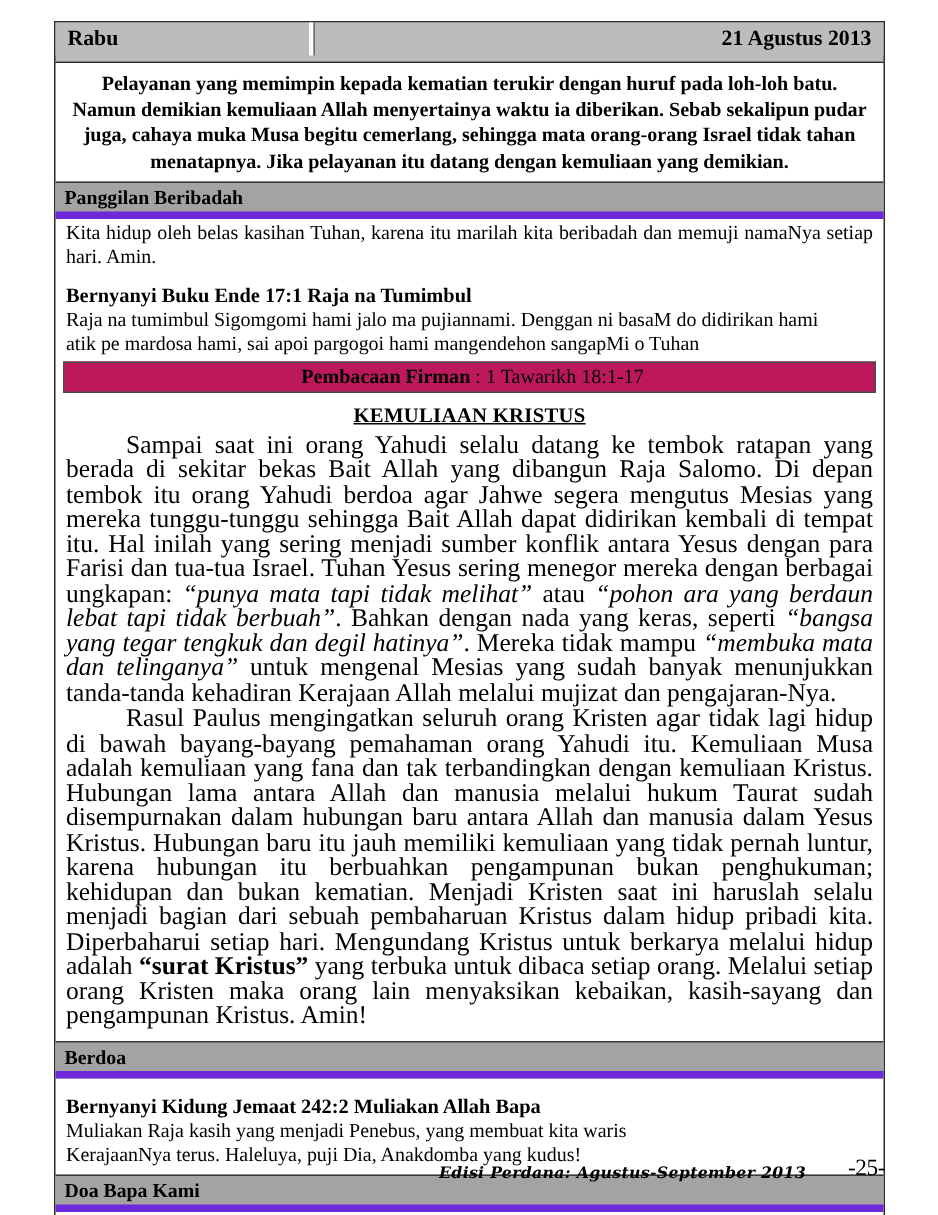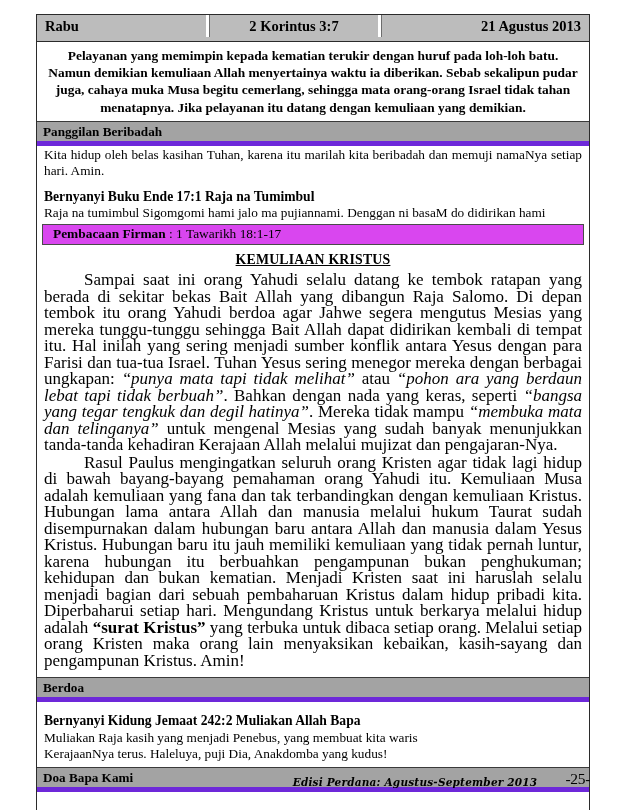--- a/index.html
+++ b/index.html
@@ -113,25 +113,26 @@
   .song-lyrics {
     font-size: 13.3px;
     line-height: 16.2px;
     padding: 0 7px 1px 7px;
     text-align: left;
   }
 
   
   .inset-wrap { padding: 2px 5px 0 5px; }
   .inset-box {
-    background: #d946ef;
+    background: #be185d;
     border: 1px solid #4a4a4a;
     font-size: 13.4px;
     line-height: 18px;
     padding: 0 6px 1px 10px;
+    text-align: center;
   }
   .inset-box b { font-weight: bold; }
 
   
   .sermon-title {
     text-align: center;
     font-weight: bold;
     font-size: 13.8px;
     text-decoration: underline;
     padding: 7px 0 4px 0;
@@ -191,34 +192,34 @@
     letter-spacing: -0.3px;
   }
 </style>
 </head>
 <body>
 
 <div class="page">
 
   <div class="header-row">
     <div class="hcell hcell-left">Rabu</div>
-    <div class="hcell hcell-mid">2 Korintus 3:7</div>
     <div class="hcell hcell-right">21 Agustus 2013</div>
   </div>
 
   <div class="frame">
 
     <div class="verse">Pelayanan yang memimpin kepada kematian terukir dengan huruf pada loh-loh batu. Namun demikian kemuliaan Allah menyertainya waktu ia diberikan. Sebab sekalipun pudar juga, cahaya muka Musa begitu cemerlang, sehingga mata orang-orang Israel tidak tahan menatapnya. Jika pelayanan itu datang dengan kemuliaan yang demikian.</div>
 
     <div class="bar">Panggilan Beribadah</div>
     <div class="body-text">Kita hidup oleh belas kasihan Tuhan, karena itu marilah kita beribadah dan memuji namaNya setiap hari. Amin.</div>
 
     <div class="song-title">Bernyanyi Buku Ende 17:1  Raja na Tumimbul</div>
     <div class="song-lyrics">
       <div>Raja na tumimbul Sigomgomi hami jalo ma pujiannami. Denggan ni basaM do didirikan hami</div>
+      <div>atik pe mardosa hami, sai apoi pargogoi hami mangendehon sangapMi o Tuhan</div>
     </div>
 
     <div class="inset-wrap">
       <div class="inset-box"><b>Pembacaan Firman</b><span> : 1 Tawarikh 18:1-17</span></div>
     </div>
 
     <div class="sermon-title">KEMULIAAN KRISTUS</div>
 
     <p class="sermon-p"><span>Sampai saat ini orang Yahudi selalu datang ke tembok ratapan yang berada di sekitar bekas Bait Allah yang dibangun Raja Salomo. Di depan tembok itu orang Yahudi berdoa agar Jahwe segera mengutus Mesias yang mereka tunggu-tunggu sehingga Bait Allah dapat didirikan kembali di tempat itu. Hal inilah yang sering menjadi sumber konflik antara Yesus dengan para Farisi dan tua-tua Israel. Tuhan Yesus sering menegor mereka dengan berbagai ungkapan: </span><i>“punya mata tapi tidak melihat”</i><span> atau </span><i>“pohon ara yang berdaun lebat tapi tidak berbuah”</i><span>. Bahkan dengan nada yang keras, seperti </span><i>“bangsa yang tegar tengkuk dan degil hatinya”</i><span>. Mereka tidak mampu </span><i>“membuka mata dan telinganya”</i><span> untuk mengenal Mesias yang sudah banyak menunjukkan tanda-tanda kehadiran Kerajaan Allah melalui mujizat dan pengajaran-Nya.</span></p>
 

